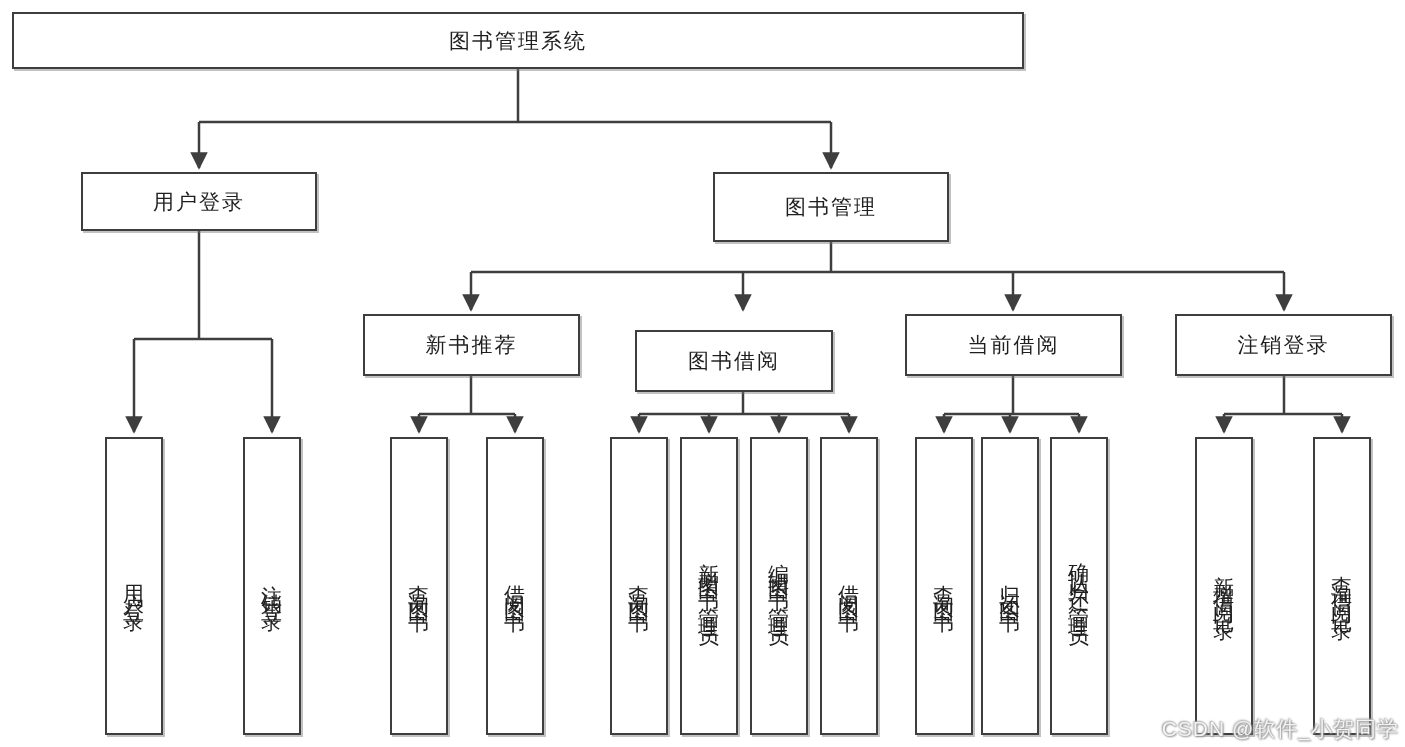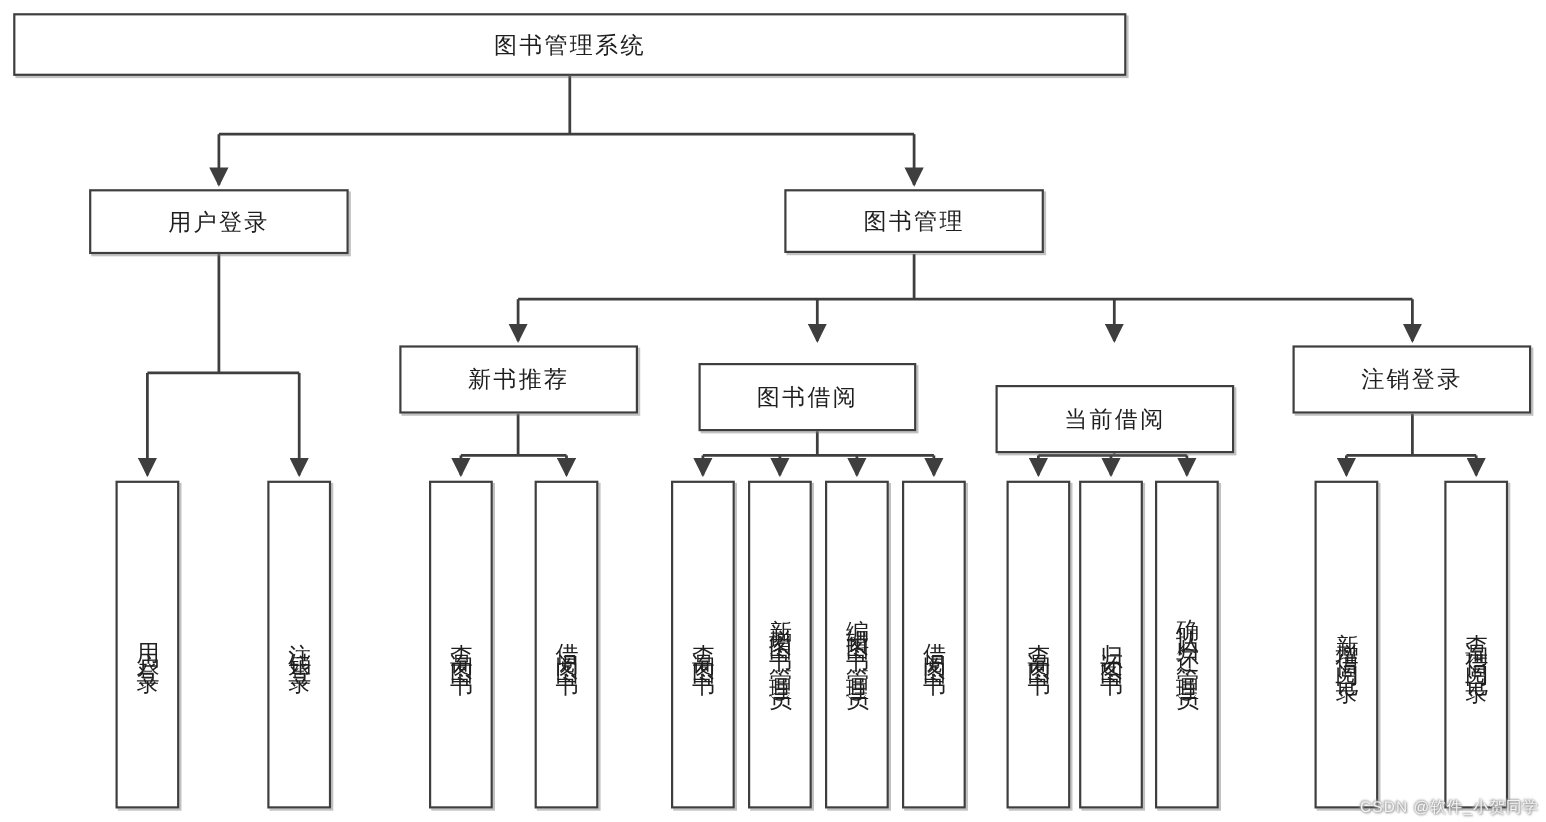--- a/index.html
+++ b/index.html
@@ -44,21 +44,21 @@
     font-size: 21px;
     line-height: 1;
     letter-spacing: 9px;
     white-space: nowrap;
   }
   #watermark {
     position: absolute;
     right: 6px;
     bottom: 4px;
     z-index: 5;
-    font-size: 14px;
+    font-size: 21px;
     color: #f3f3f3;
     text-shadow: 0 0 2px #9a9a9a, 1px 1px 2px #8f8f8f, -1px -1px 2px #aaaaaa;
     letter-spacing: 1px;
     white-space: nowrap;
   }
 </style>
 </head>
 <body>
 
 <div id="canvas">
@@ -106,31 +106,31 @@
     </g>
   </svg>
 
   <div class="node h-node" style="left:12px; top:12px; width:1012px; height:57px;">
     <span>图书管理系统</span>
   </div>
 
   <div class="node h-node" style="left:81px; top:172px; width:236px; height:59px;">
     <span>用户登录</span>
   </div>
-  <div class="node h-node" style="left:713px; top:172px; width:236px; height:58px;">
+  <div class="node h-node" style="left:713px; top:172px; width:236px; height:70px;">
     <span>图书管理</span>
   </div>
 
   <div class="node h-node" style="left:363px; top:314px; width:217px; height:62px;text-align:right;">
     <span>新书推荐</span>
   </div>
   <div class="node h-node" style="left:635px; top:330px; width:198px; height:62px;align-items:center;">
     <span>图书借阅</span>
   </div>
-  <div class="node h-node" style="left:905px; top:314px; width:217px; height:62px;margin-top:36px;">
+  <div class="node h-node" style="left:905px; top:314px; width:217px; height:62px;">
     <span>当前借阅</span>
   </div>
   <div class="node h-node" style="left:1175px; top:314px; width:217px; height:62px;">
     <span>注销登录</span>
   </div>
 
   <div class="node v-node" style="left:105px;">
     <span>用户登录</span>
   </div>
   <div class="node v-node" style="left:243px;">

